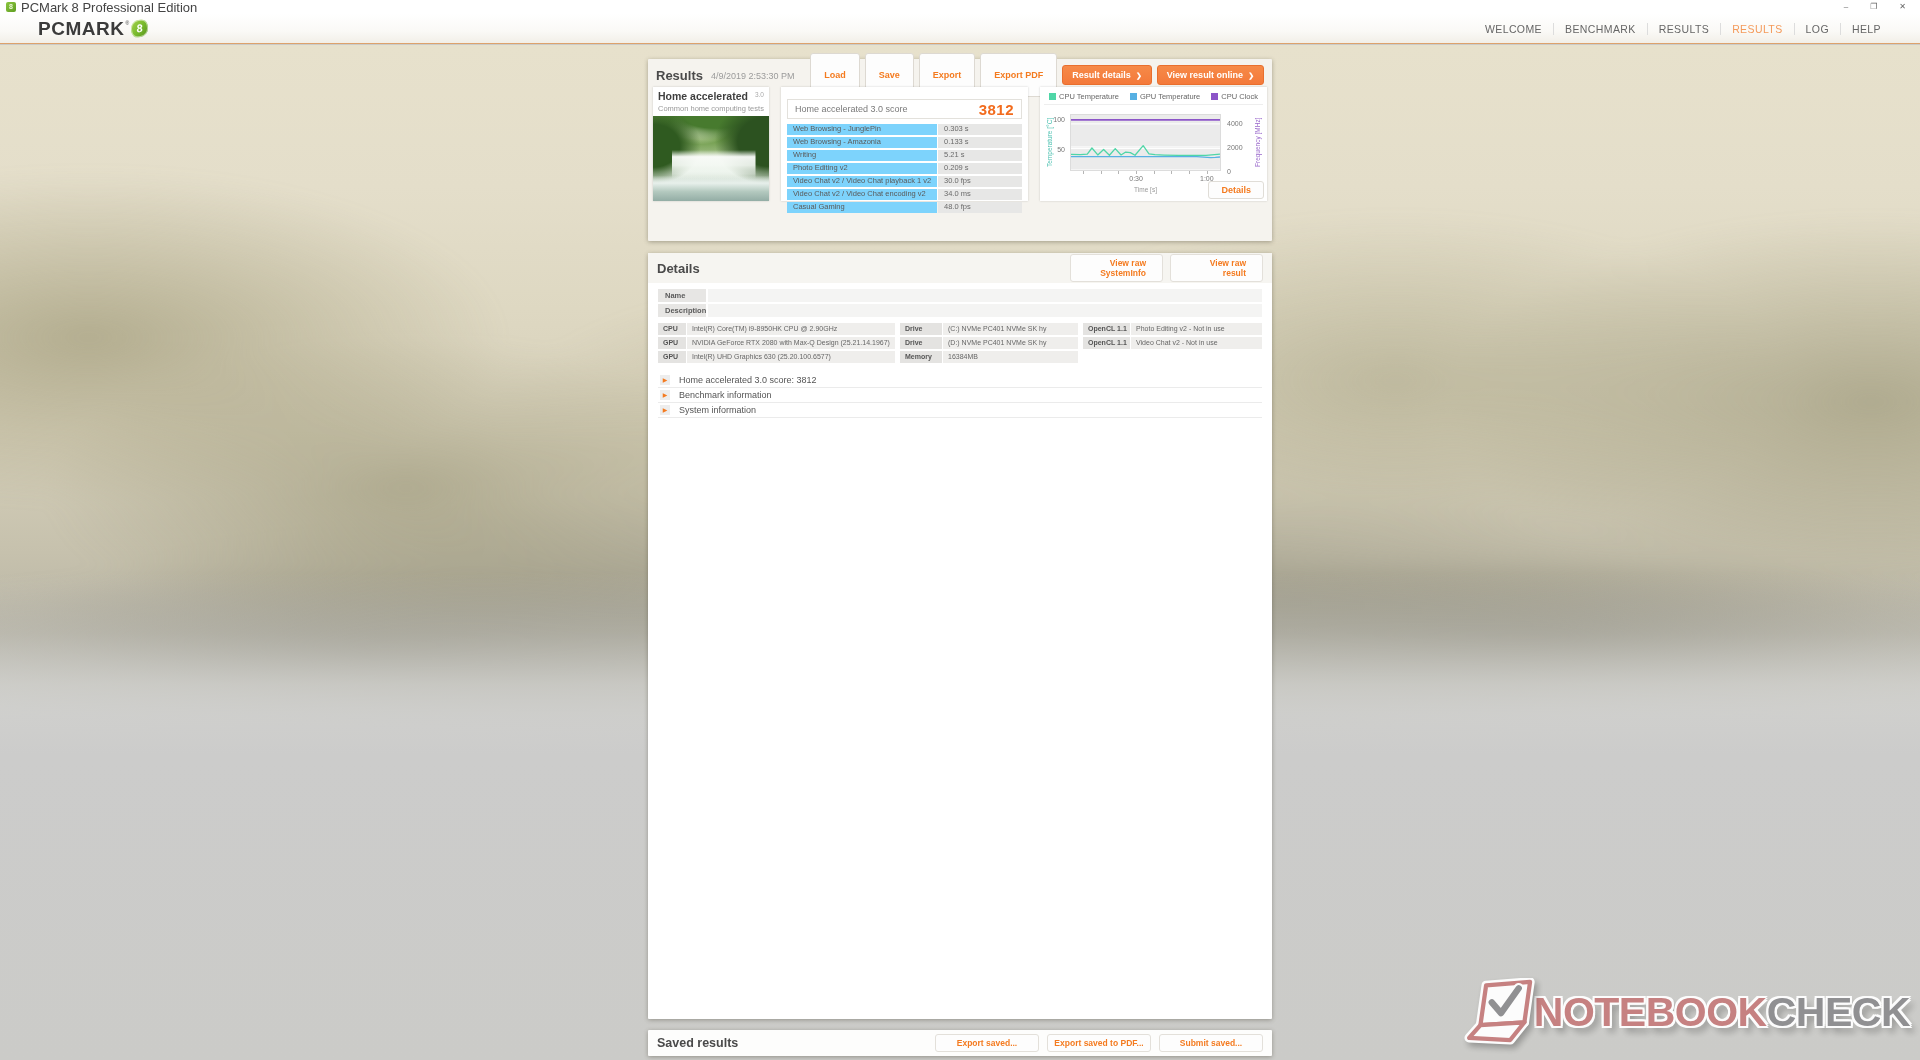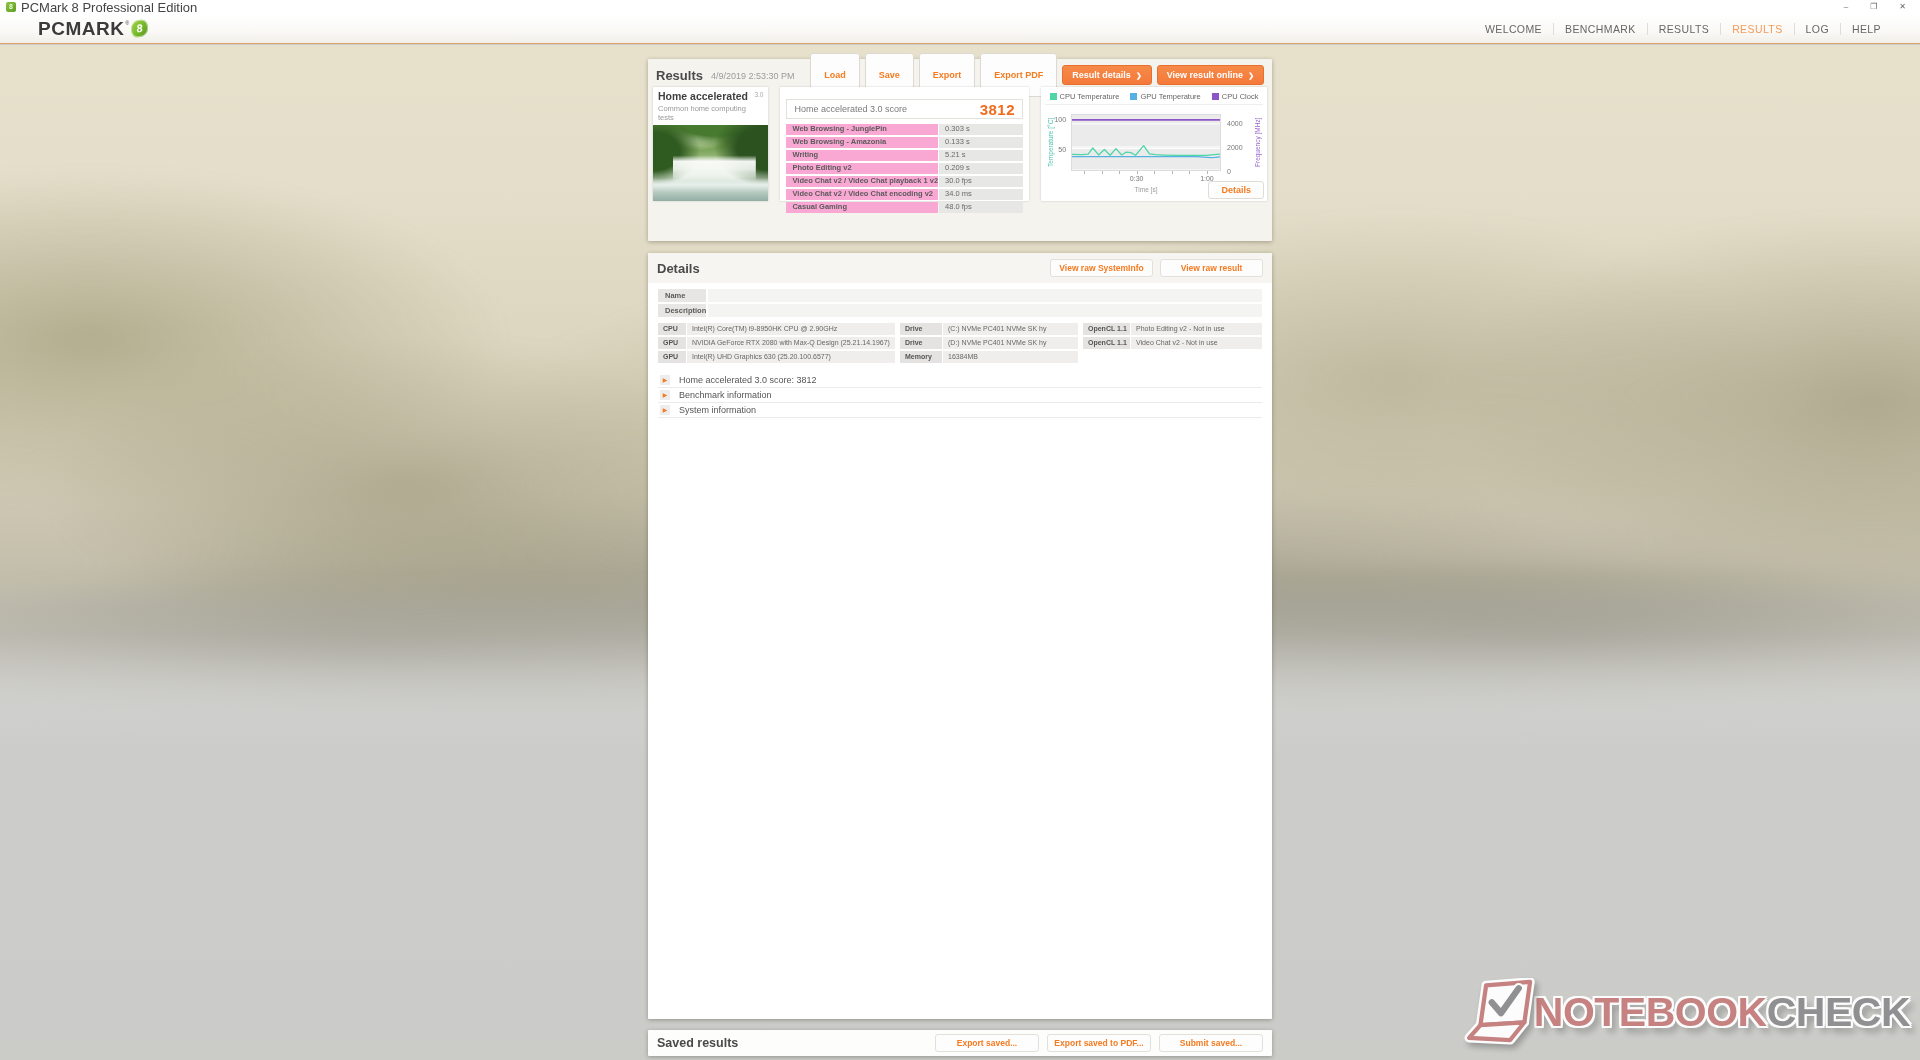--- a/index.html
+++ b/index.html
@@ -72,21 +72,21 @@
       radial-gradient(80% 38% at 55% 0%, #477a2e 0 38%, rgba(71,122,46,0) 75%),
       radial-gradient(40% 28% at 40% 14%, rgba(255,255,240,.95), rgba(255,255,240,0) 70%),
       linear-gradient(180deg,#5c8a3c 0%,#6f9c4a 28%,#9ab97e 44%,#cfe0c4 55%,#e8f0e4 65%,#cfdcd2 80%,#a8c0b4 100%); }
 
   .score-card { flex:1; padding:12px 6px; }
   .score-box { border:1px solid #e3e1dc; height:20px; display:flex; align-items:center; padding:0 7px; background:#fff; }
   .score-label { font-size:9px; color:#7a7a7a; }
   .score-value { margin-left:auto; font-size:15px; font-weight:bold; color:#f26b1d; letter-spacing:0.5px; }
   .test-rows { margin-top:5px; display:flex; flex-direction:column; gap:2.5px; }
   .test-row { display:flex; gap:1px; height:10.5px; }
-  .test-name { flex:1; background:#f9a8d4; font-size:7.5px; font-weight:bold; color:#5a5a5a; line-height:10.5px; padding-left:6px; white-space:nowrap; overflow:hidden; }
+  .test-name { flex:1; background:#7dd3fc; font-size:7.5px; font-weight:normal; color:#5a5a5a; line-height:10.5px; padding-left:6px; white-space:nowrap; overflow:hidden; }
   .test-value { width:84px; background:#e7e7e6; font-size:7.5px; color:#6a6a6a; line-height:10.5px; padding-left:6px; }
 
   .chart-card { width:227px; padding:4px; position:relative; display:flex; flex-direction:column; }
   .legend { display:flex; justify-content:center; gap:11px; height:11px; align-items:center; }
   .legend-item { display:flex; align-items:center; gap:3px; }
   .swatch { width:7px; height:7px; }
   .legend-label { font-size:7.5px; color:#666; white-space:nowrap; }
   .chart-wrap { position:relative; flex:1; margin-top:2px; border-top:1px solid #eee; }
   .plot { position:absolute; left:26px; right:42px; top:9px; bottom:26px; background:#ebebeb; border:1px solid #dcdcdc; }
   .plot svg { position:absolute; inset:0; width:100%; height:100%; }
@@ -101,21 +101,21 @@
   .xlabels { position:absolute; left:26px; right:42px; bottom:13px; height:9px; }
   .xlabel { position:absolute; transform:translateX(-50%); font-size:7px; color:#777; }
   .x-title { position:absolute; left:26px; right:42px; bottom:4px; text-align:center; font-size:6.5px; color:#999; }
   .chart-details-btn { position:absolute; right:3px; bottom:2px; background:#fdfdfd; border:1px solid #e0ddd7; border-radius:3px; color:#f47b20; font-size:9px; font-weight:bold; padding:3px 12px; cursor:pointer; }
 
   
   .details-panel { margin-top:12px; height:766px; background:#fff; }
   .d-head { height:30px; background:#f6f5f1; display:flex; align-items:center; padding:0 9px; }
   .d-title { font-size:13px; font-weight:bold; color:#4a4a4a; }
   .d-btns { margin-left:auto; display:flex; gap:7px; }
-  .btn-raw { background:#fdfdfd; border:1px solid #e3e0da; border-radius:3px; color:#f47b20; font-size:8.5px; font-weight:bold; padding:3px 7px; width:103px; text-align:center; cursor:pointer; }
+  .btn-raw { background:#fdfdfd; border:1px solid #e3e0da; border-radius:3px; color:#f47b20; font-size:8.5px; font-weight:bold; padding:3px 16px; width:93px; text-align:right; cursor:pointer; }
   .d-body { padding:6px 10px 0 10px; }
   .field-row { display:flex; gap:2px; height:13px; margin-bottom:2px; }
   .field-label { width:48px; background:#e7e6e4; font-size:7.5px; font-weight:bold; color:#5a5a5a; line-height:13px; padding-left:7px; }
   .field-value { flex:1; background:#f4f4f3; font-size:7.5px; color:#666; line-height:13px; padding-left:7px; }
   .specs { margin-top:6px; display:grid; grid-template-columns:237px 178px 1fr; column-gap:5px; row-gap:2px; }
   .spec-pair { display:flex; gap:1px; height:12px; }
   .spec-pair.empty { visibility:hidden; }
   .spec-label { background:#e4e3e1; font-size:7px; font-weight:bold; color:#555; line-height:12px; padding:0 5px; white-space:nowrap; }
   .spec-pair.g1 .spec-label { width:28px; }
   .spec-pair.g2 .spec-label { width:42px; }

